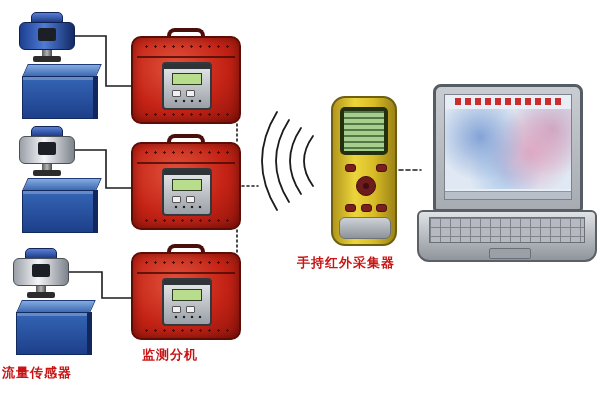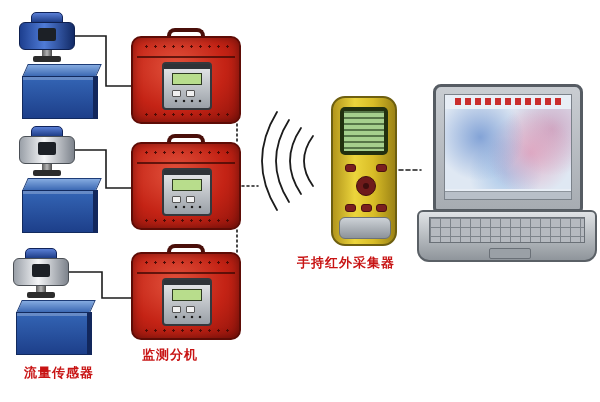--- a/index.html
+++ b/index.html
@@ -222,17 +222,17 @@
         <div class="screen-art"></div>
         <div class="screen-taskbar"></div>
       </div>
     </div>
     <div class="lap-base">
       <div class="lap-kb"></div>
       <div class="lap-pad"></div>
     </div>
   </div>
 
-  <div class="label" style="left:24px; top:364px;">流量传感器</div>
+  <div class="label" style="left:2px; top:364px;">流量传感器</div>
   <div class="label" style="left:142px; top:346px;text-align:center;">监测分机</div>
   <div class="label" style="left:297px; top:254px;">手持红外采集器</div>
 
 </div>
 
 </body></html>

